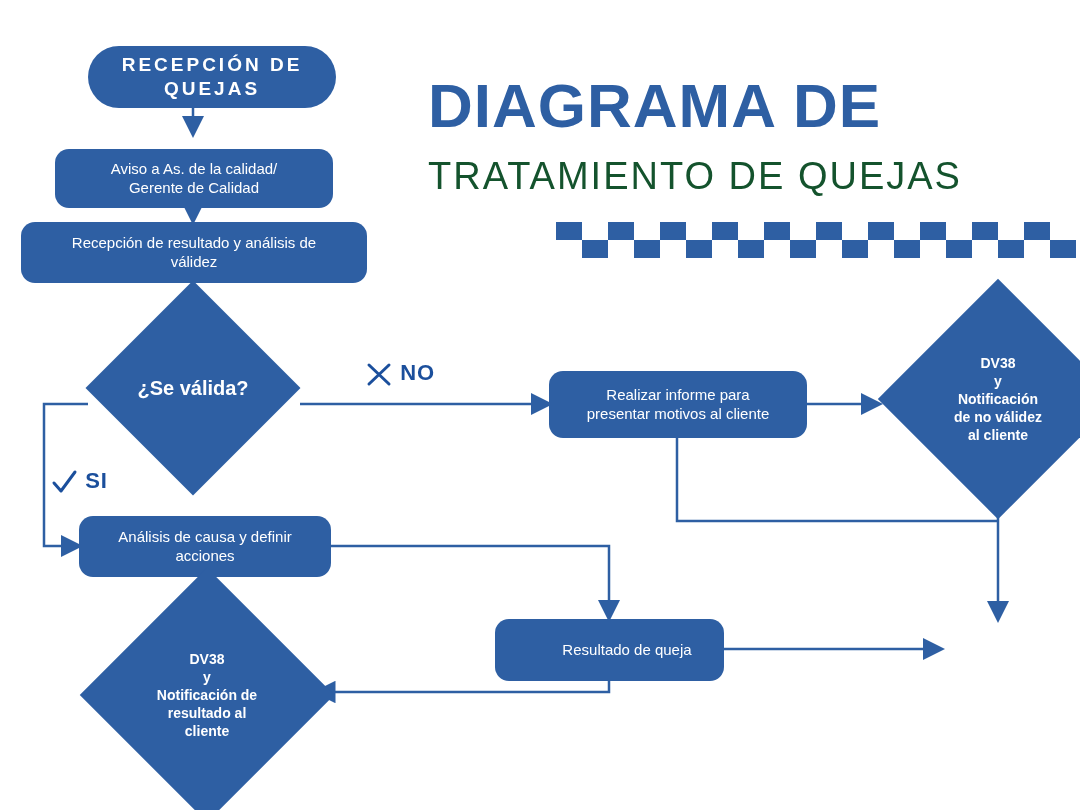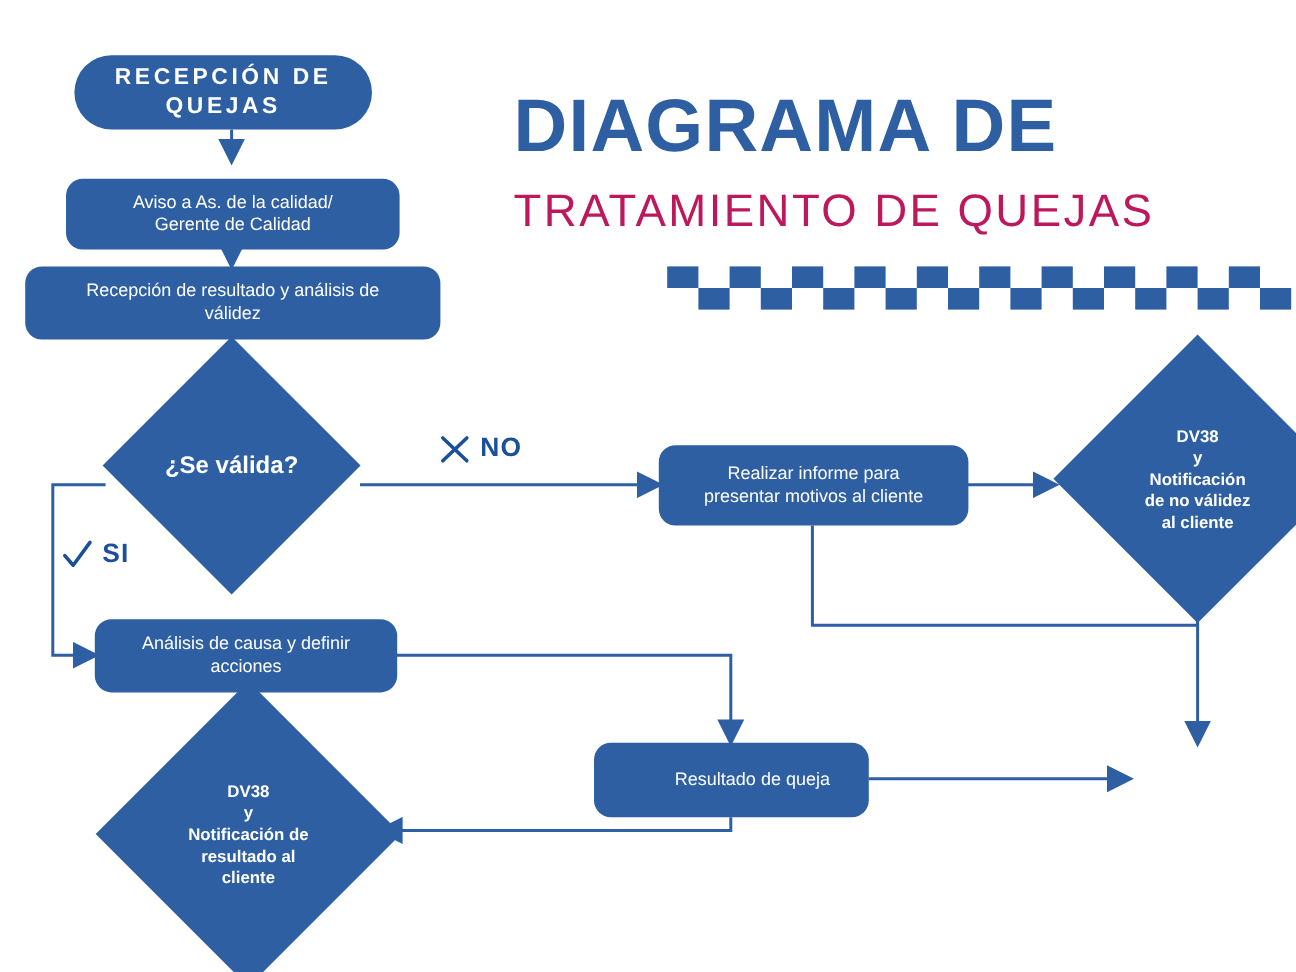--- a/index.html
+++ b/index.html
@@ -67,21 +67,21 @@
     line-height: 1.3;
   }
   .title-main {
     position: absolute;
     color: #2E5FA3;
     font-weight: bold;
     letter-spacing: 1px;
   }
   .title-sub {
     position: absolute;
-    color: #be185d;
+    color: #14532d;
     letter-spacing: 2px;
   }
   svg.links {
     position: absolute;
     left: 0;
     top: 0;
     width: 1080px;
     height: 810px;
     pointer-events: none;
   }
@@ -185,21 +185,21 @@
     <div class="dash gap"></div>
     <div class="dash"></div>
     <div class="dash gap"></div>
     <div class="dash"></div>
     <div class="dash gap"></div>
     <div class="dash"></div>
     <div class="dash gap"></div>
     <div class="dash"></div>
   </div>
 
-  <div class="node pill" style="left:62px; top:46px; width:248px; height:62px; font-size:19px;">
+  <div class="node pill" style="left:88px; top:46px; width:248px; height:62px; font-size:19px;">
     <span class="node-text">RECEPCIÓN DE QUEJAS</span>
   </div>
 
   <div class="node rounded" style="left:55px; top:149px; width:278px; height:59px; font-size:15px;">
     <span class="node-text">Aviso a As. de la calidad/
 Gerente de Calidad</span>
   </div>
 
   <div class="node rounded" style="left:21px; top:222px; width:346px; height:61px; font-size:15px;">
     <span class="node-text">Recepción de resultado y análisis de
@@ -211,21 +211,21 @@
     <div class="diamond-label" style="font-size:20px; font-weight:bold;">¿Se válida?</div>
   </div>
 
   <div class="edge-label" style="left:365px; top:360px;">
     <svg width="28" height="28" viewBox="0 0 28 28" style="vertical-align:middle">
       <path d="M4,5 L24,24 M24,5 L4,24" stroke="#1B4F9C" stroke-width="3" fill="none" stroke-linecap="round"></path>
     </svg>
     <span>NO</span>
   </div>
 
-  <div class="edge-label" style="left:50px; top:448px;">
+  <div class="edge-label" style="left:50px; top:468px;">
     <svg width="28" height="28" viewBox="0 0 28 28" style="vertical-align:middle">
       <path d="M4,15 L11,23 L25,4" stroke="#1B4F9C" stroke-width="3" fill="none" stroke-linecap="round" stroke-linejoin="round"></path>
     </svg>
     <span>SI</span>
   </div>
 
   <div class="node rounded" style="left:549px; top:371px; width:258px; height:67px; font-size:15px;">
     <span class="node-text">Realizar informe para
 presentar motivos al cliente</span>
   </div>

